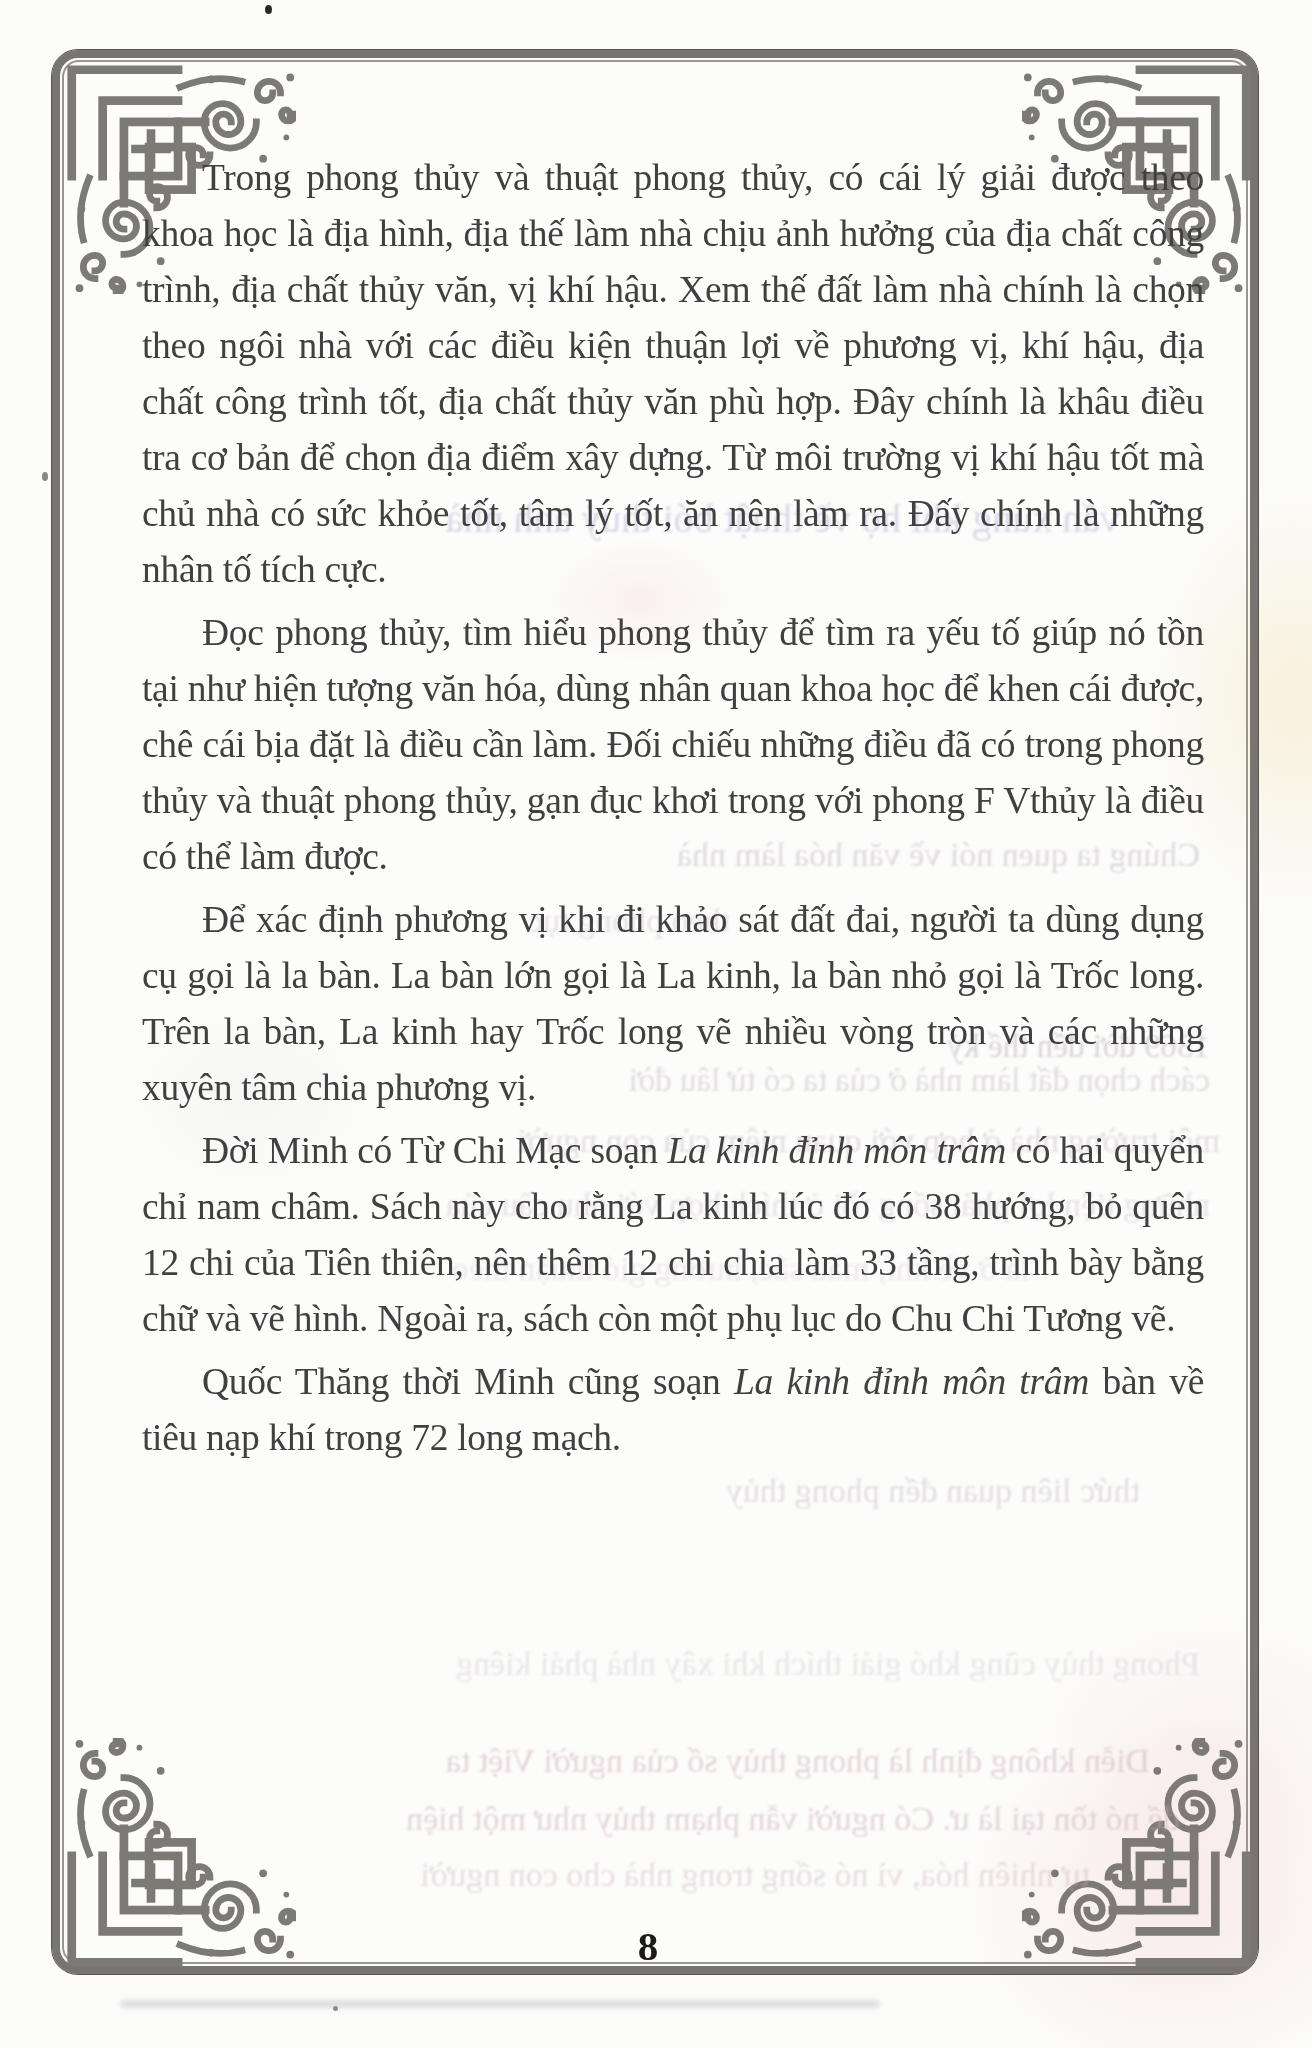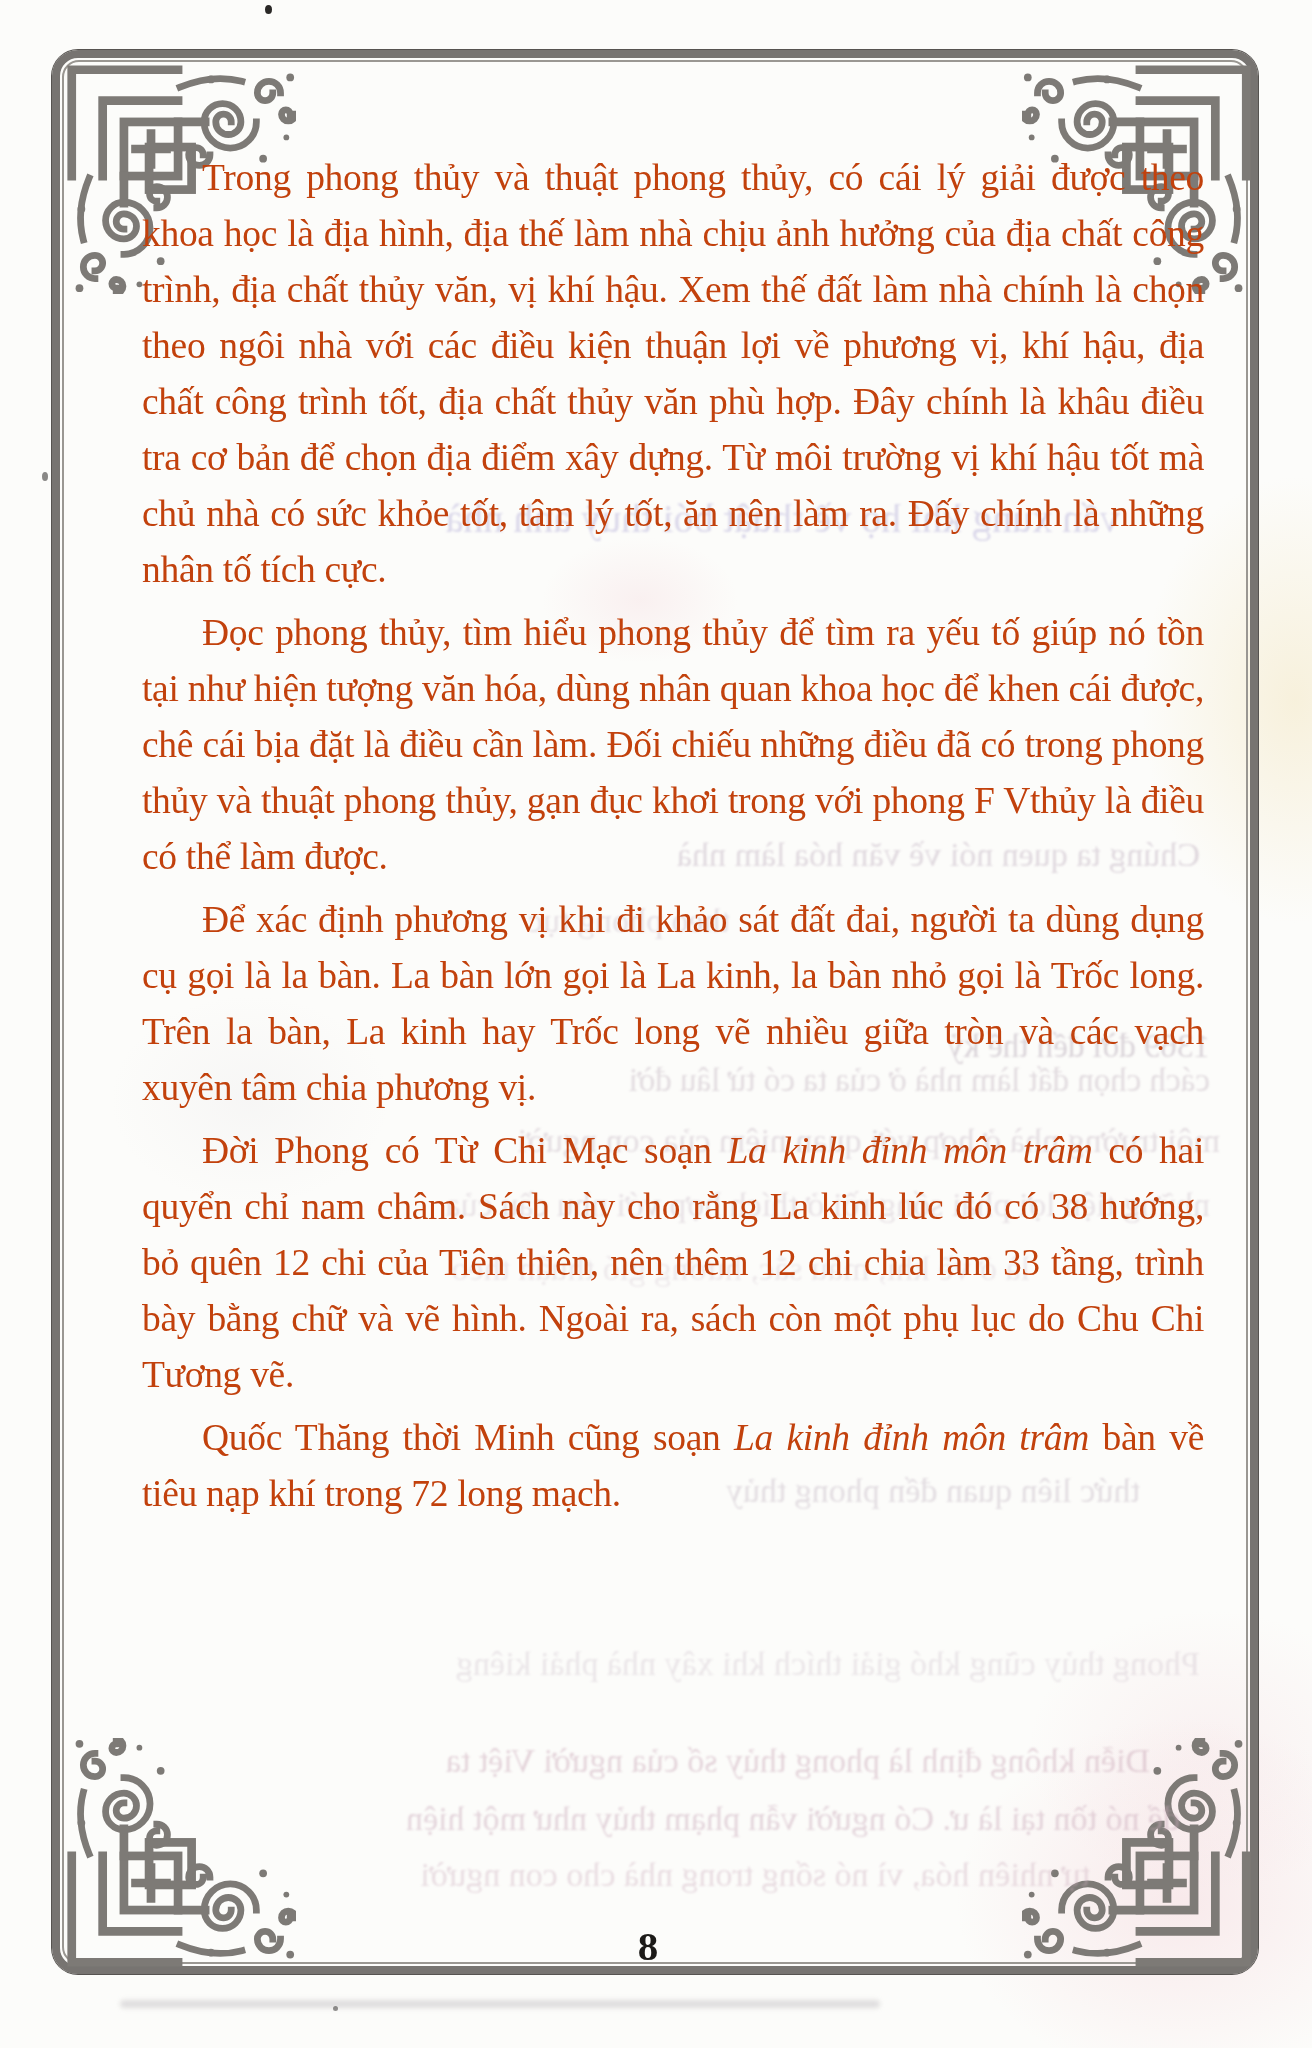--- a/index.html
+++ b/index.html
@@ -32,21 +32,21 @@
   
   .corner{position:absolute;width:232px;height:232px;color:#7d7a76;}
   .corner.tl{left:64px;top:62px;}
   .corner.tr{right:58px;top:62px;transform:scaleX(-1);}
   .corner.bl{left:64px;bottom:78px;transform:scaleY(-1);}
   .corner.br{right:58px;bottom:78px;transform:scale(-1,-1);}
   
   .text-block{
     position:absolute;left:142px;top:150px;width:1062px;
     font-size:37.5px;line-height:56px;letter-spacing:-0.3px;
-    color:#c2410c;text-align:justify;
+    color:#404040;text-align:justify;
   }
   .text-block p{margin:0 0 7px 0;text-indent:60px;}
   .text-block em{font-style:italic;}
   
   .bleed{position:absolute;inset:0;pointer-events:none;}
   .ghost{
     position:absolute;transform:scaleX(-1);filter:blur(1.3px);
     font-family:"Liberation Serif", serif;white-space:nowrap;overflow:hidden;
     line-height:1.1;
   }
@@ -125,22 +125,22 @@
     <div class="ghost" style="top: 1472px; left: 620px; width: 520px; font-size: 34px; color: rgb(191, 178, 191); opacity: 0.42;">thức liên quan đến phong thủy</div>
     <div class="ghost" style="top: 1645px; left: 300px; width: 900px; font-size: 34px; color: rgb(198, 184, 196); opacity: 0.33;">Phong thủy cũng khó giải thích khi xây nhà phải kiêng</div>
     <div class="ghost" style="top: 1742px; left: 350px; width: 800px; font-size: 34px; color: rgb(202, 169, 184); opacity: 0.48;">Diễn không định là phong thủy số của người Việt ta</div>
     <div class="ghost" style="top: 1800px; left: 300px; width: 880px; font-size: 34px; color: rgb(201, 170, 186); opacity: 0.48;">để nó tồn tại là ư. Có người vẫn phạm thủy như một hiện</div>
     <div class="ghost" style="top: 1856px; left: 330px; width: 760px; font-size: 34px; color: rgb(203, 173, 188); opacity: 0.4;">tự nhiên hóa, vì nó sống trong nhà cho con người</div>
   </div>
 
 <main class="text-block">
     <p><span>Trong phong thủy và thuật phong thủy, có cái lý giải được theo khoa học là địa hình, địa thế làm nhà chịu ảnh hưởng của địa chất công trình, địa chất thủy văn, vị khí hậu. Xem thế đất làm nhà chính là chọn theo ngôi nhà với các điều kiện thuận lợi về phương vị, khí hậu, địa chất công trình tốt, địa chất thủy văn phù hợp. Đây chính là khâu điều tra cơ bản để chọn địa điểm xây dựng. Từ môi trường vị khí hậu tốt mà chủ nhà có sức khỏe tốt, tâm lý tốt, ăn nên làm ra. Đấy chính là những nhân tố tích cực.</span></p>
     <p><span>Đọc phong thủy, tìm hiểu phong thủy để tìm ra yếu tố giúp nó tồn tại như hiện tượng văn hóa, dùng nhân quan khoa học để khen cái được, chê cái bịa đặt là điều cần làm. Đối chiếu những điều đã có trong phong thủy và thuật phong thủy, gạn đục khơi trong với phong F Vthủy là điều có thể làm được.</span></p>
-    <p><span>Để xác định phương vị khi đi khảo sát đất đai, người ta dùng dụng cụ gọi là la bàn. La bàn lớn gọi là La kinh, la bàn nhỏ gọi là Trốc long. Trên la bàn, La kinh hay Trốc long vẽ nhiều giữa tròn và các vạch xuyên tâm chia phương vị.</span></p>
-    <p><span>Đời Phong có Từ Chi Mạc soạn </span><em>La kinh đỉnh môn trâm</em><span> có hai quyển chỉ nam châm. Sách này cho rằng La kinh lúc đó có 38 hướng, bỏ quên 12 chi của Tiên thiên, nên thêm 12 chi chia làm 33 tầng, trình bày bằng chữ và vẽ hình. Ngoài ra, sách còn một phụ lục do Chu Chi Tương vẽ.</span></p>
+    <p><span>Để xác định phương vị khi đi khảo sát đất đai, người ta dùng dụng cụ gọi là la bàn. La bàn lớn gọi là La kinh, la bàn nhỏ gọi là Trốc long. Trên la bàn, La kinh hay Trốc long vẽ nhiều vòng tròn và các những xuyên tâm chia phương vị.</span></p>
+    <p><span>Đời Minh có Từ Chi Mạc soạn </span><em>La kinh đỉnh môn trâm</em><span> có hai quyển chỉ nam châm. Sách này cho rằng La kinh lúc đó có 38 hướng, bỏ quên 12 chi của Tiên thiên, nên thêm 12 chi chia làm 33 tầng, trình bày bằng chữ và vẽ hình. Ngoài ra, sách còn một phụ lục do Chu Chi Tương vẽ.</span></p>
     <p><span>Quốc Thăng thời Minh cũng soạn </span><em>La kinh đỉnh môn trâm</em><span> bàn về tiêu nạp khí trong 72 long mạch.</span></p>
   </main>
 
 <div class="page-number">8</div>
 
 <div class="under-smudge"></div>
 <div class="speck s1"></div>
 <div class="speck s2"></div>
 <div class="speck s3"></div>
 

